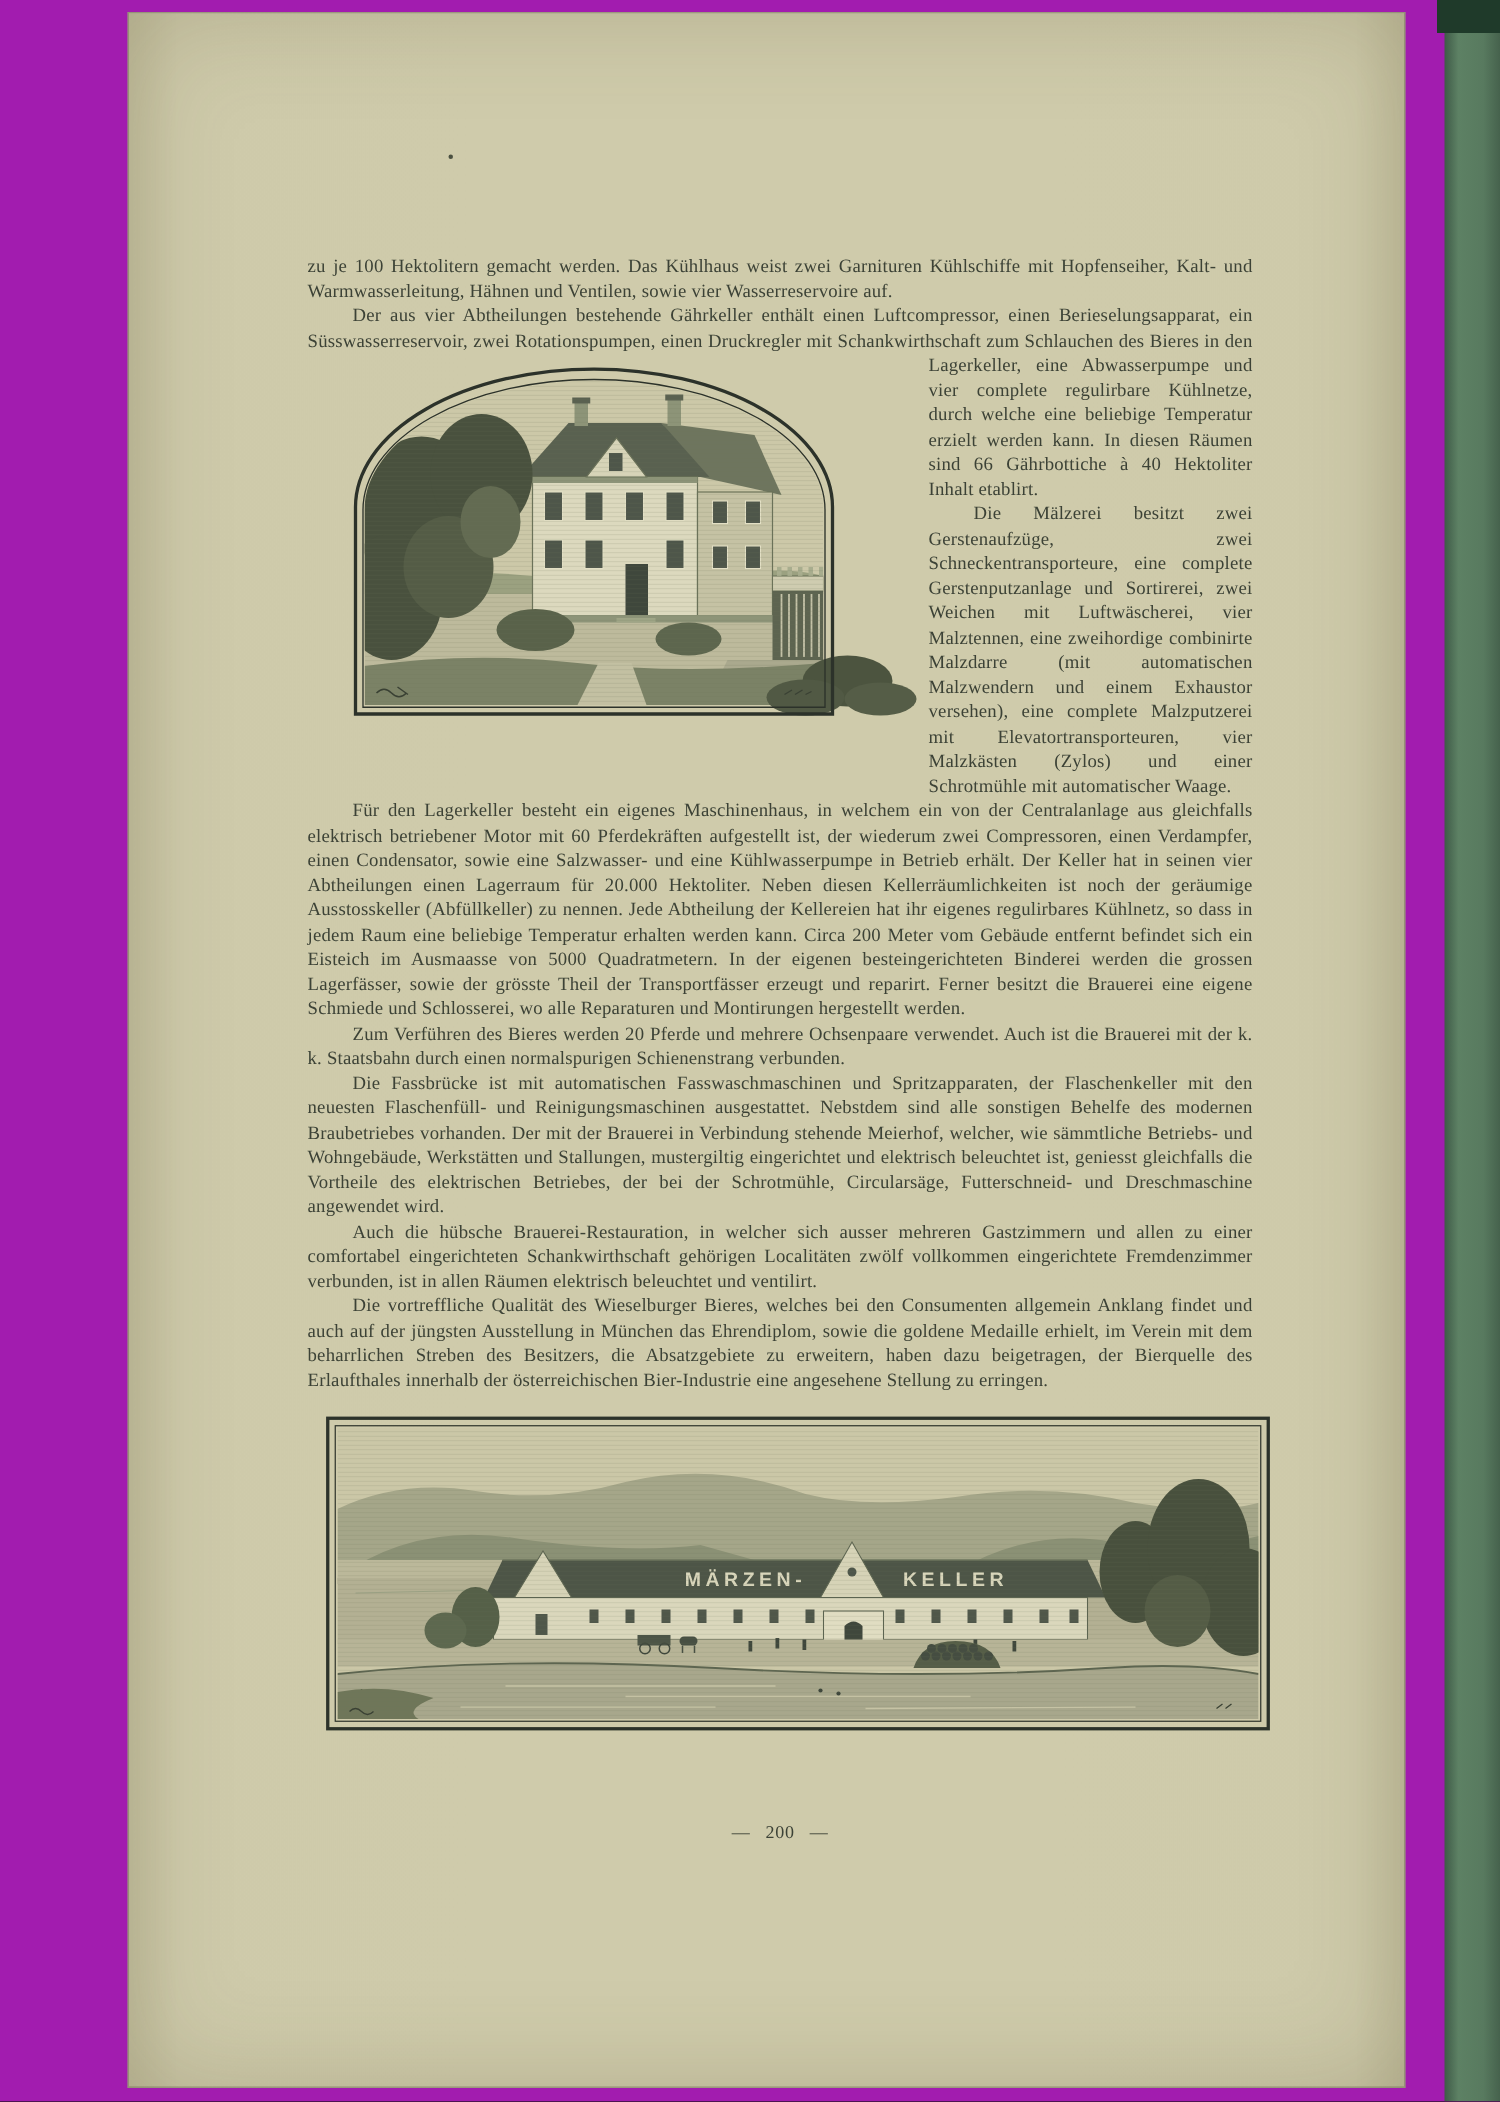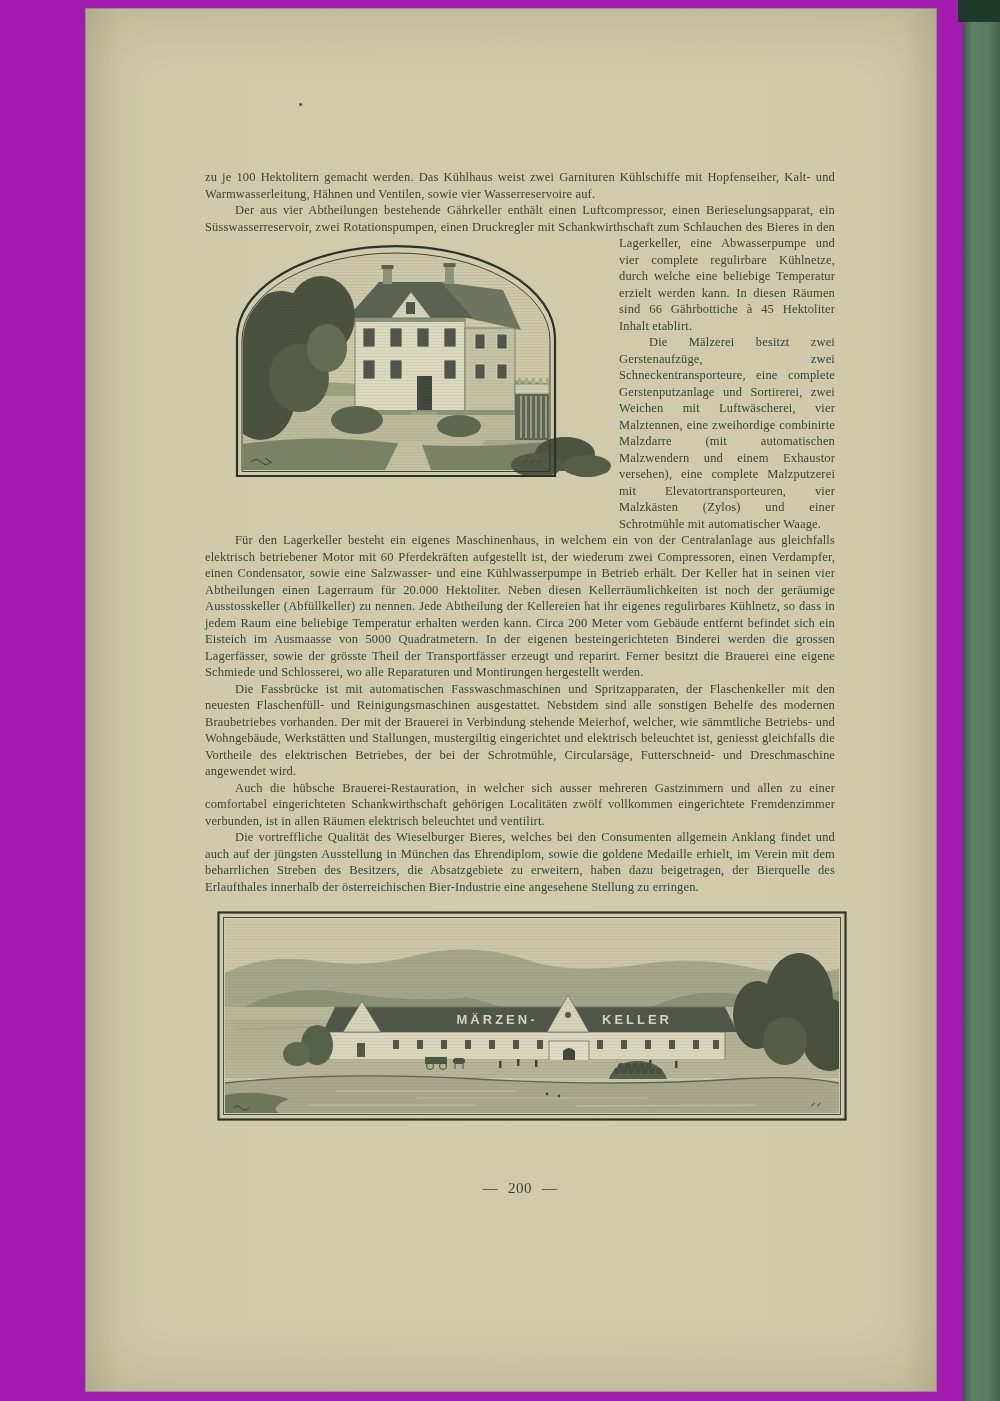--- a/index.html
+++ b/index.html
@@ -55,21 +55,21 @@
     clear: both;
     margin: 16px 0 0 12px;
     width: 699px;
     text-decoration: underline;
   }
 
   .page-num {
     clear: both;
     margin-top: 54px;
     text-align: center;
-    font-size: 15px;
+    font-size: 12px;
     letter-spacing: 0.5px;
     color: #3c4236;
   }
   .page-num .num { display: inline-block; margin: 0 10px; }
 
   svg text.rooftext {
     font-family: "Liberation Sans", "DejaVu Sans", sans-serif;
     font-size: 13px;
     font-weight: bold;
     letter-spacing: 3px;
@@ -182,25 +182,26 @@
             <ellipse cx="330" cy="216" rx="30" ry="17" fill="#4c543f"></ellipse>
             <ellipse cx="352" cy="228" rx="24" ry="11" fill="#555d47"></ellipse>
             <ellipse cx="302" cy="227" rx="26" ry="12" fill="#515944"></ellipse>
 
             <path d="M2,238 L2,100 A159,92 0 0 1 320,100 L320,238 Z" fill="none" stroke="#2c322a" stroke-width="2.2"></path>
             <path d="M7,233.5 L7,102 A154,87 0 0 1 315,102 L315,233.5 Z" fill="none" stroke="#2c322a" stroke-width="0.9"></path>
 
             <path d="M16,224 q5,-5 10,0 t10,0 M30,220 l7,5" stroke="#3a4134" stroke-width="1" fill="none"></path>
             <path d="M288,225 l5,-3 m2,3 l5,-3 m2,3 l4,-2" stroke="#3a4134" stroke-width="0.9" fill="none"></path>
           </svg></span>
-        <span>in den Lagerkeller, eine Abwasserpumpe und vier complete regulirbare Kühlnetze, durch welche eine beliebige Temperatur erzielt werden kann. In diesen Räumen sind 66 Gährbottiche à 45 Hektoliter Inhalt etablirt.</span>
+        <span>in den Lagerkeller, eine Abwasserpumpe und vier complete regulirbare Kühlnetze, durch welche eine beliebige Temperatur erzielt werden kann. In diesen Räumen sind 66 Gährbottiche à 40 Hektoliter Inhalt etablirt.</span>
       </p>
 
       <p>Die Mälzerei besitzt zwei Gerstenaufzüge, zwei Schneckentransporteure, eine complete Gerstenputzanlage und Sortirerei, zwei Weichen mit Luftwäscherei, vier Malztennen, eine zweihordige combinirte Malzdarre (mit automatischen Malzwendern und einem Exhaustor versehen), eine complete Malzputzerei mit Elevatortransporteuren, vier Malzkästen (Zylos) und einer Schrotmühle mit automatischer Waage.</p>
       <p>Für den Lagerkeller besteht ein eigenes Maschinenhaus, in welchem ein von der Centralanlage aus gleichfalls elektrisch betriebener Motor mit 60 Pferdekräften aufgestellt ist, der wiederum zwei Compressoren, einen Verdampfer, einen Condensator, sowie eine Salzwasser- und eine Kühlwasserpumpe in Betrieb erhält. Der Keller hat in seinen vier Abtheilungen einen Lagerraum für 20.000 Hektoliter. Neben diesen Kellerräumlichkeiten ist noch der geräumige Ausstosskeller (Abfüllkeller) zu nennen. Jede Abtheilung der Kellereien hat ihr eigenes regulirbares Kühlnetz, so dass in jedem Raum eine beliebige Temperatur erhalten werden kann. Circa 200 Meter vom Gebäude entfernt befindet sich ein Eisteich im Ausmaasse von 5000 Quadratmetern. In der eigenen besteingerichteten Binderei werden die grossen Lagerfässer, sowie der grösste Theil der Transportfässer erzeugt und reparirt. Ferner besitzt die Brauerei eine eigene Schmiede und Schlosserei, wo alle Reparaturen und Montirungen hergestellt werden.</p>
+      <p>Zum Verführen des Bieres werden 20 Pferde und mehrere Ochsenpaare verwendet. Auch ist die Brauerei mit der k. k. Staatsbahn durch einen normalspurigen Schienenstrang verbunden.</p>
       <p>Die Fassbrücke ist mit automatischen Fasswaschmaschinen und Spritzapparaten, der Flaschenkeller mit den neuesten Flaschenfüll- und Reinigungsmaschinen ausgestattet. Nebstdem sind alle sonstigen Behelfe des modernen Braubetriebes vorhanden. Der mit der Brauerei in Verbindung stehende Meierhof, welcher, wie sämmtliche Betriebs- und Wohngebäude, Werkstätten und Stallungen, mustergiltig eingerichtet und elektrisch beleuchtet ist, geniesst gleichfalls die Vortheile des elektrischen Betriebes, der bei der Schrotmühle, Circularsäge, Futterschneid- und Dreschmaschine angewendet wird.</p>
       <p>Auch die hübsche Brauerei-Restauration, in welcher sich ausser mehreren Gastzimmern und allen zu einer comfortabel eingerichteten Schankwirthschaft gehörigen Localitäten zwölf vollkommen eingerichtete Fremdenzimmer verbunden, ist in allen Räumen elektrisch beleuchtet und ventilirt.</p>
       <p>Die vortreffliche Qualität des Wieselburger Bieres, welches bei den Consumenten allgemein Anklang findet und auch auf der jüngsten Ausstellung in München das Ehrendiplom, sowie die goldene Medaille erhielt, im Verein mit dem beharrlichen Streben des Besitzers, die Absatzgebiete zu erweitern, haben dazu beigetragen, der Bierquelle des Erlaufthales innerhalb der österreichischen Bier-Industrie eine angesehene Stellung zu erringen.</p>
 
       <div class="illu-keller">
         <svg width="630" height="210" viewBox="0 0 630 210">
           <defs>
             <clipPath id="kellerClip">
                 <rect x="8" y="8" width="614" height="194"></rect>
               </clipPath>

